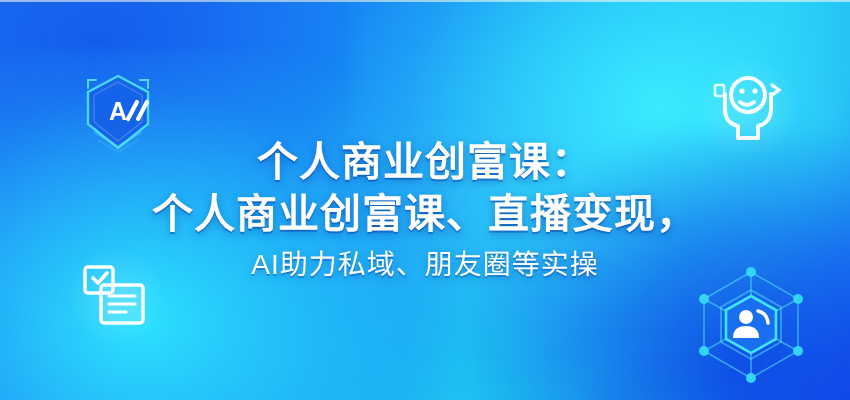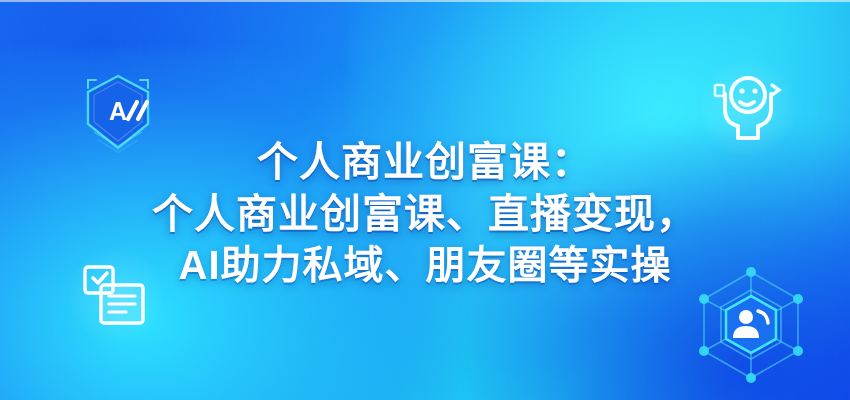--- a/index.html
+++ b/index.html
@@ -127,22 +127,22 @@
   .hl-1, .hl-2 {
     font-size: 41px;
     font-weight: 700;
     line-height: 52px;
     letter-spacing: 1px;
     text-shadow:
        0 2px 0 rgba(10,60,170,0.45),
        0 3px 10px rgba(6,40,140,0.40);
   }
   .hl-3 {
-    font-size: 40px;
-    font-weight: 700;
+    font-size: 28px;
+    font-weight: 400;
     line-height: 50px;
     letter-spacing: 1px;
     text-shadow:
        0 2px 0 rgba(10,60,170,0.35),
        0 3px 9px rgba(6,40,140,0.32);
   }
 
   
   .deco {
     position: absolute;

